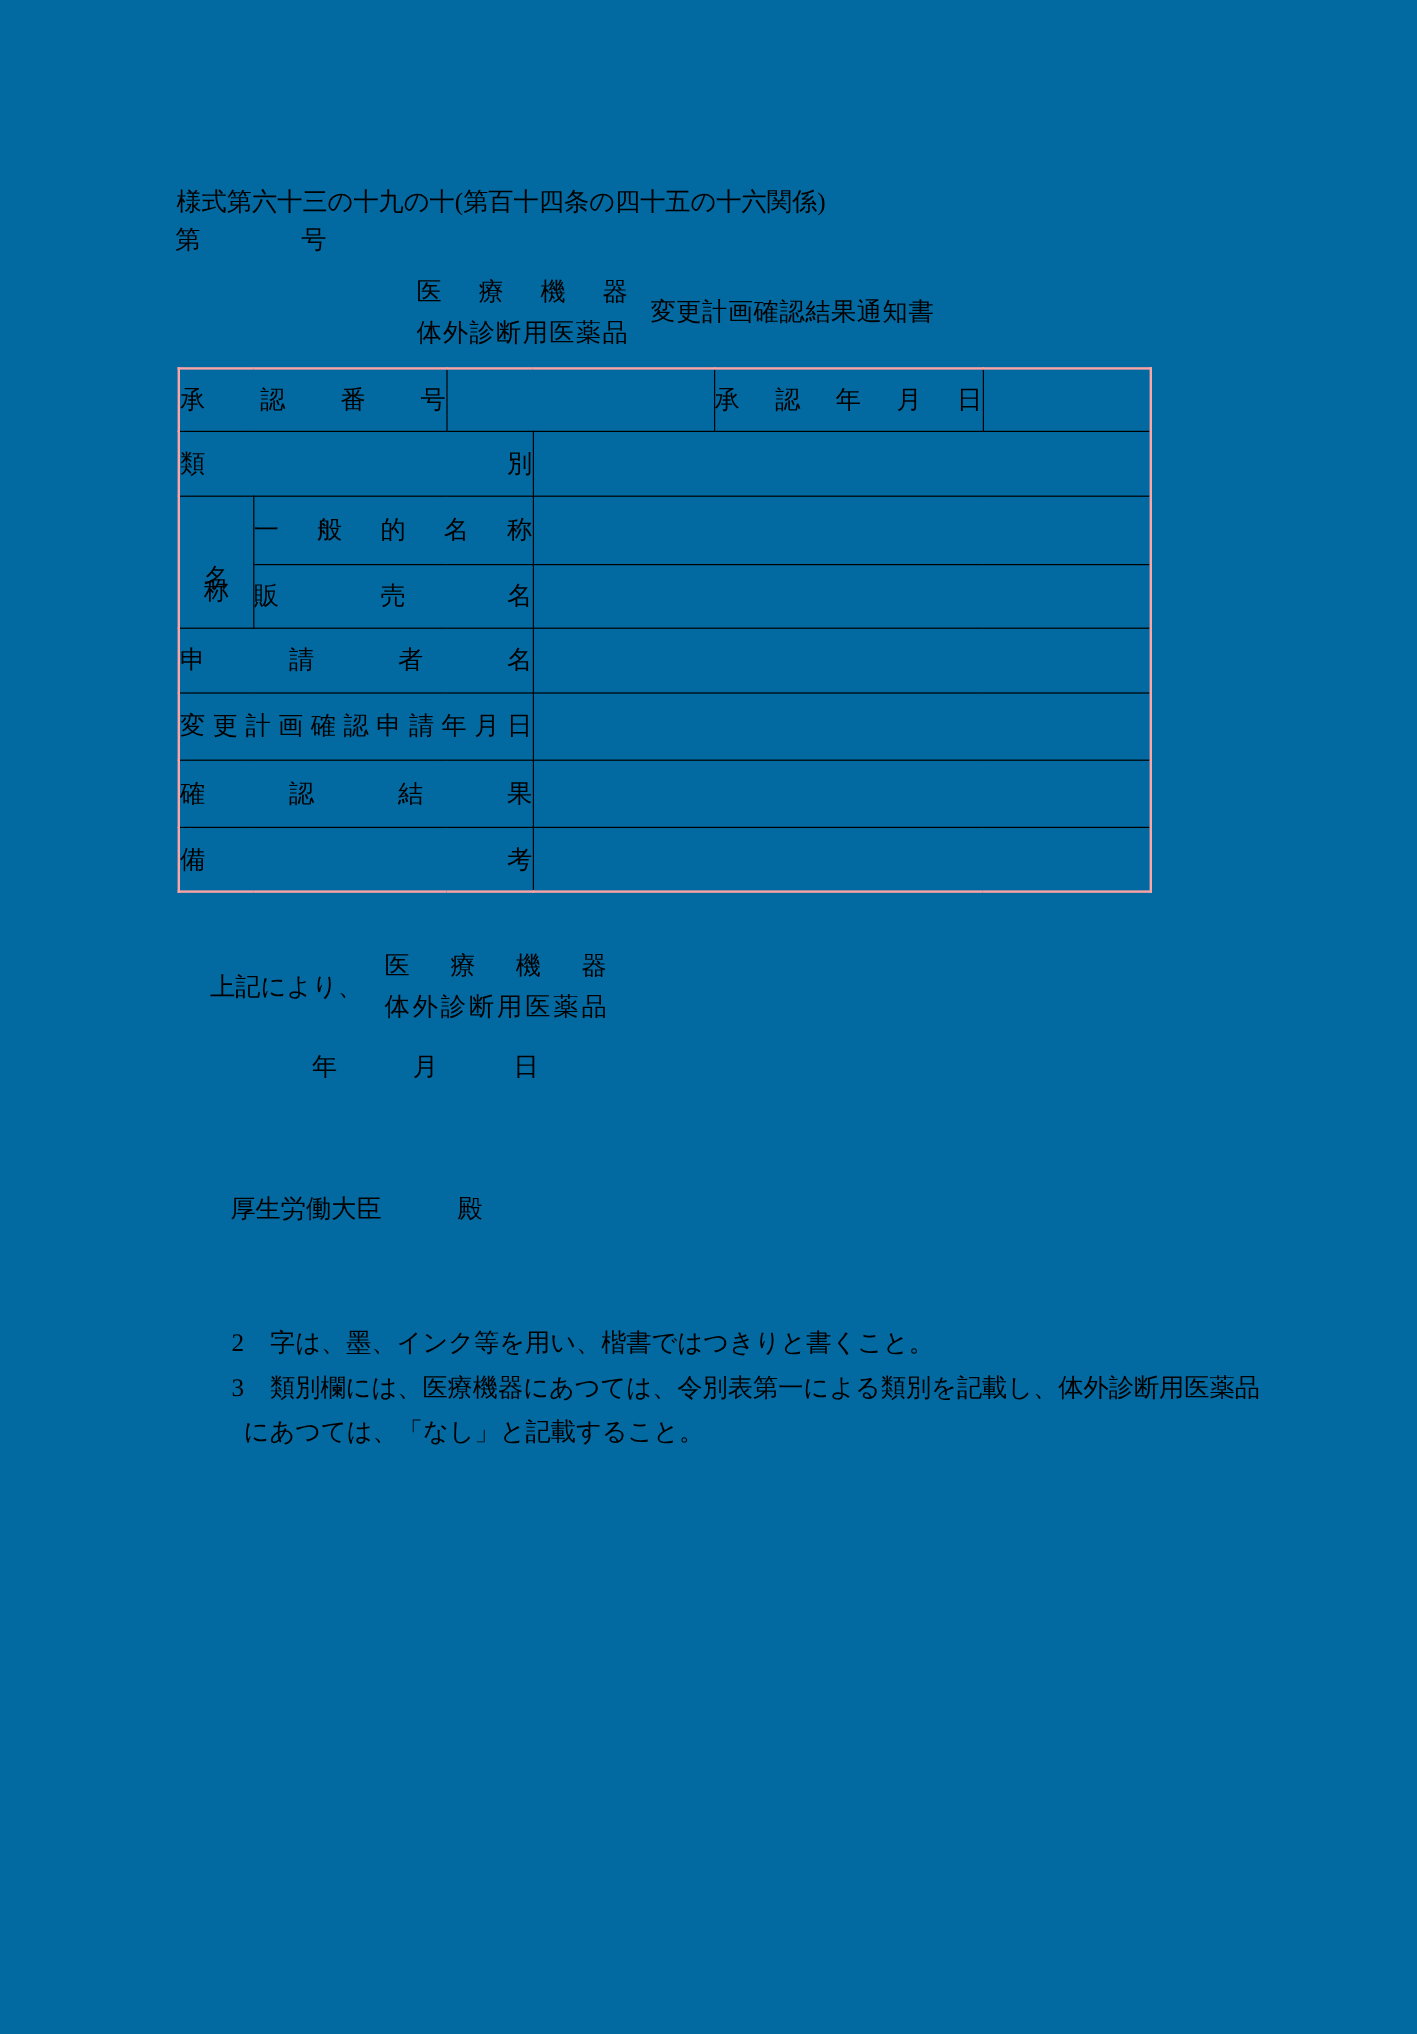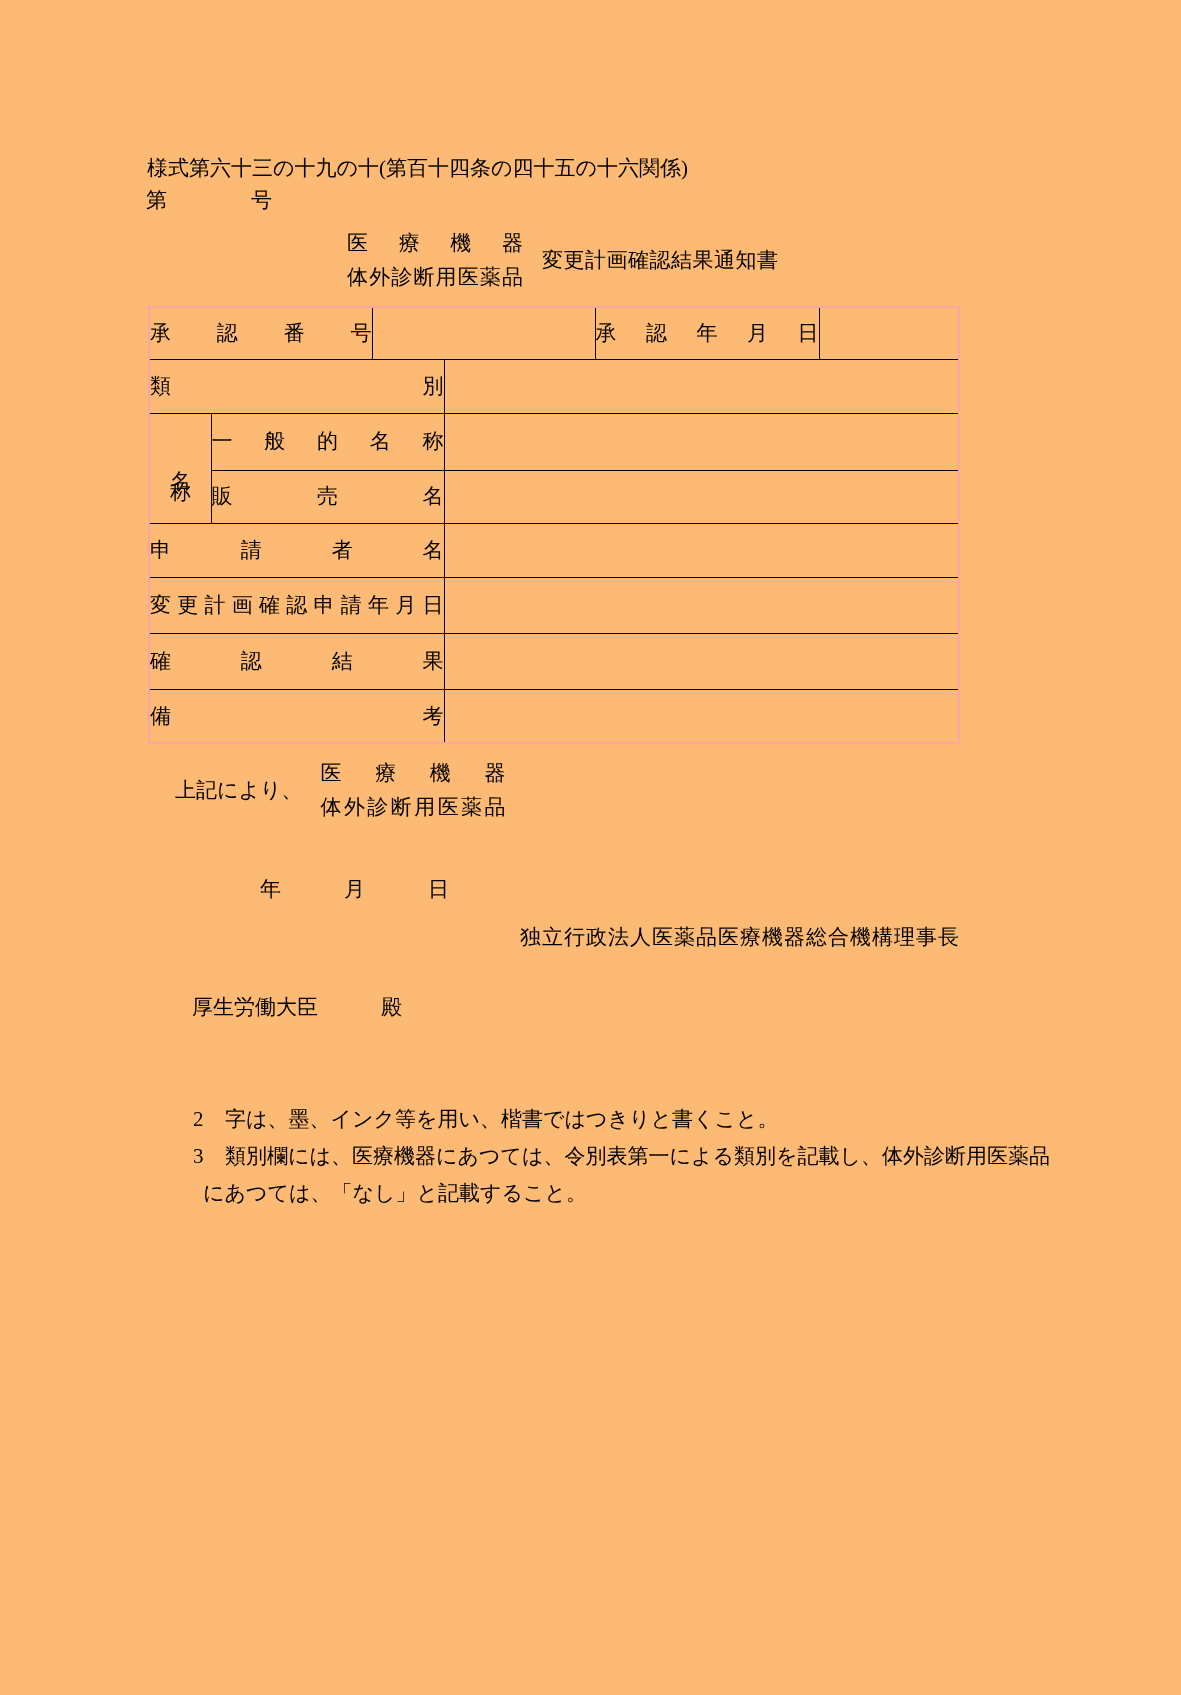--- a/index.html
+++ b/index.html
@@ -1,20 +1,20 @@
 <!DOCTYPE html>
 <html lang="ja"><head>
 <meta charset="utf-8">
 <style>
   html,body{margin:0;padding:0;background:#e8e8e8;}
   .page{
     position:relative;
     width:1181px;height:1695px;
     margin:0 auto;
-    background:#fdba74;
+    background:#0369a1;
     color:#000;
     font-family:"Liberation Serif","DejaVu Serif",serif;
     font-size:21px;
     line-height:1.25;
     overflow:hidden;
   }
   .abs{position:absolute;}
 
   
   .style-line{left:147px;top:155px;}
@@ -30,21 +30,21 @@
   .form-table-wrap{left:148px;top:306px;}
   table.form-table{border-collapse:collapse;table-layout:fixed;width:810px;border:2px solid #fca5a5;}
   table.form-table td{border:1px solid #000;vertical-align:middle;padding:0;overflow:hidden;}
   td.lbl{text-align:justify;text-align-last:justify;padding:0 13px;}
   td.lbl-inner{text-align:justify;text-align-last:justify;padding:0 10px;}
   td.val{background:transparent;}
   td.name-cell{text-align:center;}
   .vertical-label{writing-mode:vertical-rl;letter-spacing:12px;display:inline-block;}
 
   
-  .notify-line{left:175px;top:756px;display:flex;align-items:center;gap:18px;}
+  .notify-line{left:175px;top:788px;display:flex;align-items:center;gap:18px;}
   .notify-stack{width:185px;}
   .notify-stack .opt{display:block;line-height:34px;text-align:justify;text-align-last:justify;}
   .notify-suffix{white-space:nowrap;letter-spacing:0.5px;}
 
   .date-line{left:260px;top:876px;font-family:Liberation Serif, serif;}
   .issuer-line{left:520px;top:924px;letter-spacing:1px;}
   .addressee-line{left:192px;top:994px;}
 
   
   .notes{left:153px;top:1101px;width:900px;line-height:37px;}
@@ -121,21 +121,20 @@
 
   <div class="abs notify-line">
     <span class="notify-prefix">上記により、</span>
     <span class="notify-stack">
       <span class="opt">医療機器</span>
       <span class="opt">体外診断用医薬品</span>
     </span>
   </div>
 
   <div class="abs date-line">年　　　月　　　日</div>
-  <div class="abs issuer-line">独立行政法人医薬品医療機器総合機構理事長</div>
   <div class="abs addressee-line">厚生労働大臣　　　殿</div>
 
   <div class="abs notes">
     <div class="note-item">
       <span class="note-num">2</span><span>字は、墨、インク等を用い、楷書ではつきりと書くこと。</span>
     </div>
     <div class="note-item">
       <span class="note-num">3</span><span>類別欄には、医療機器にあつては、令別表第一による類別を記載し、体外診断用医薬品にあつては、「なし」と記載すること。</span>
     </div>
   </div>

